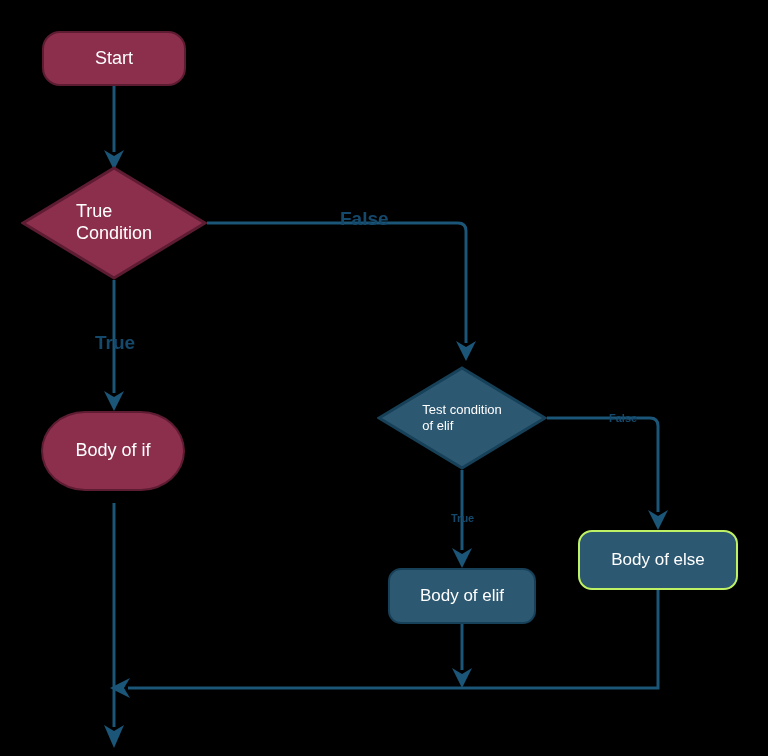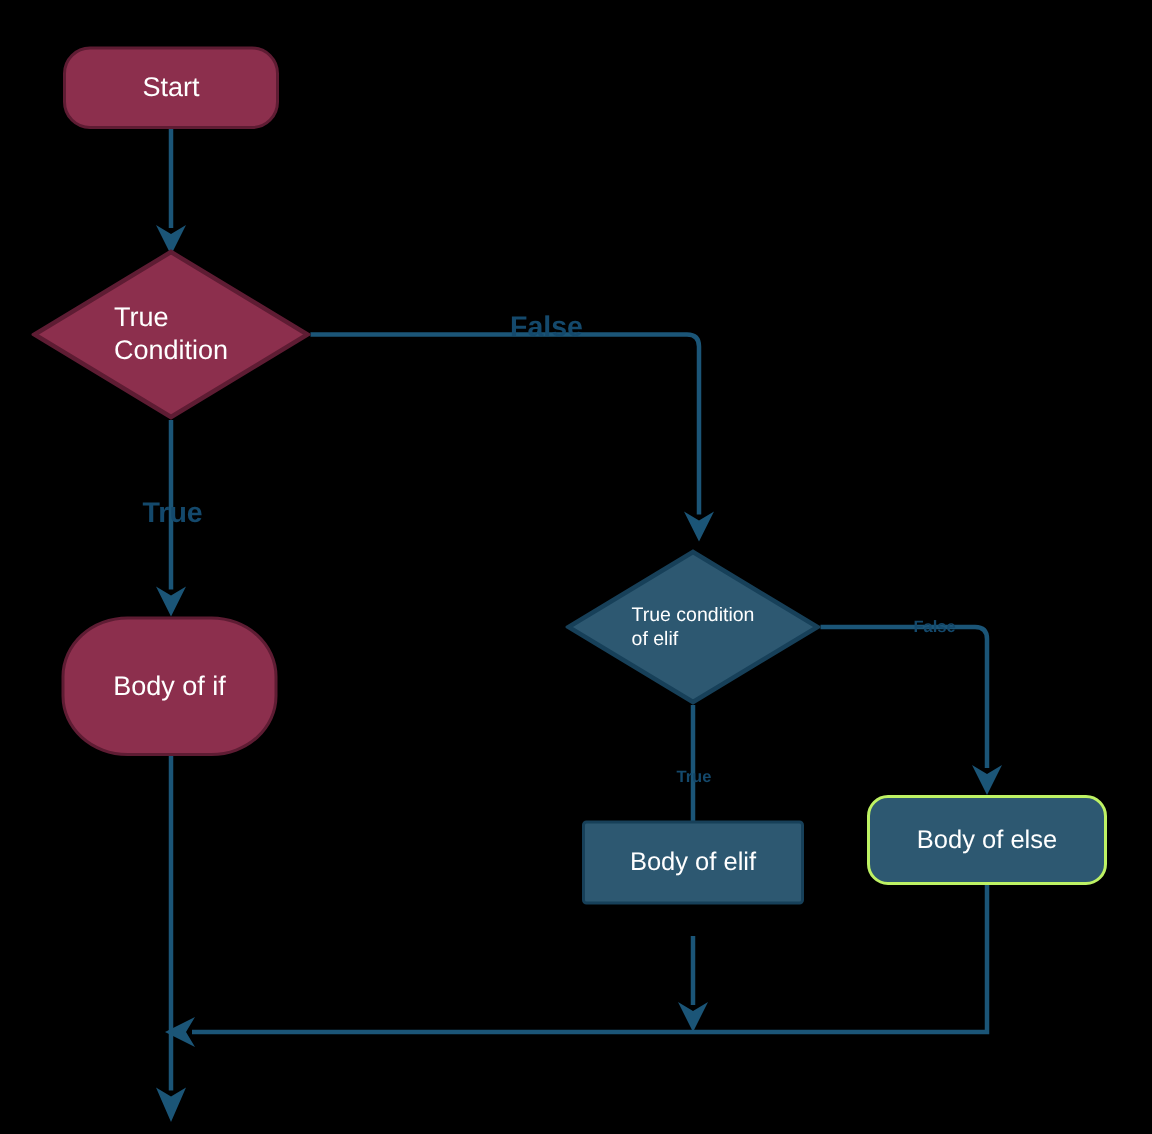--- a/index.html
+++ b/index.html
@@ -67,43 +67,43 @@
     position: relative;
     z-index: 2;
     pointer-events: none;
     padding: 0 6px;
   }
   
   #node-body-if {
     left: 41px;
     top: 411px;
     width: 144px;
-    height: 93px;
+    height: 80px;
     background: #8c2f4d;
     border: 2px solid #5e1c33;
     border-radius: 44px / 40px;
     font-size: 18px;
   }
   
   #node-test-elif {
     left: 377px;
     top: 366px;
     width: 170px;
     height: 104px;
     font-size: 13px;
   }
   
   #node-body-elif {
     left: 388px;
-    top: 547px;
+    top: 568px;
     width: 148px;
     height: 56px;
     background: #2d5871;
     border: 2px solid #174059;
-    border-radius: 3px;
+    border-radius: 13px;
     font-size: 17px;
   }
   
   #node-body-else {
     left: 578px;
     top: 530px;
     width: 160px;
     height: 60px;
     background: #2d5871;
     border: 2px solid #bef264;
@@ -212,21 +212,21 @@
 
   <div class="node" id="node-body-if">
     <span>Body of if</span>
   </div>
 
   <div class="node" id="node-test-elif">
     <svg class="diamond-shape" viewBox="0 0 170 104" preserveAspectRatio="none">
       <polygon points="85,2 168,52 85,102 2,52" fill="#2d5871" stroke="#174059" stroke-width="3"></polygon>
     </svg>
     <div class="diamond-label">
-      <div>True condition</div>
+      <div>Test condition</div>
       <div>of elif</div>
     </div>
   </div>
 
   <div class="node" id="node-body-elif">
     <span>Body of elif</span>
   </div>
 
   <div class="node" id="node-body-else">
     <span>Body of else</span>

